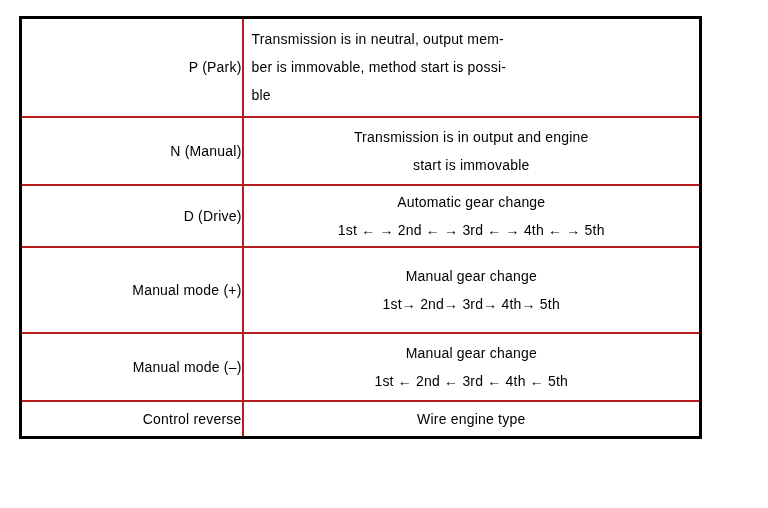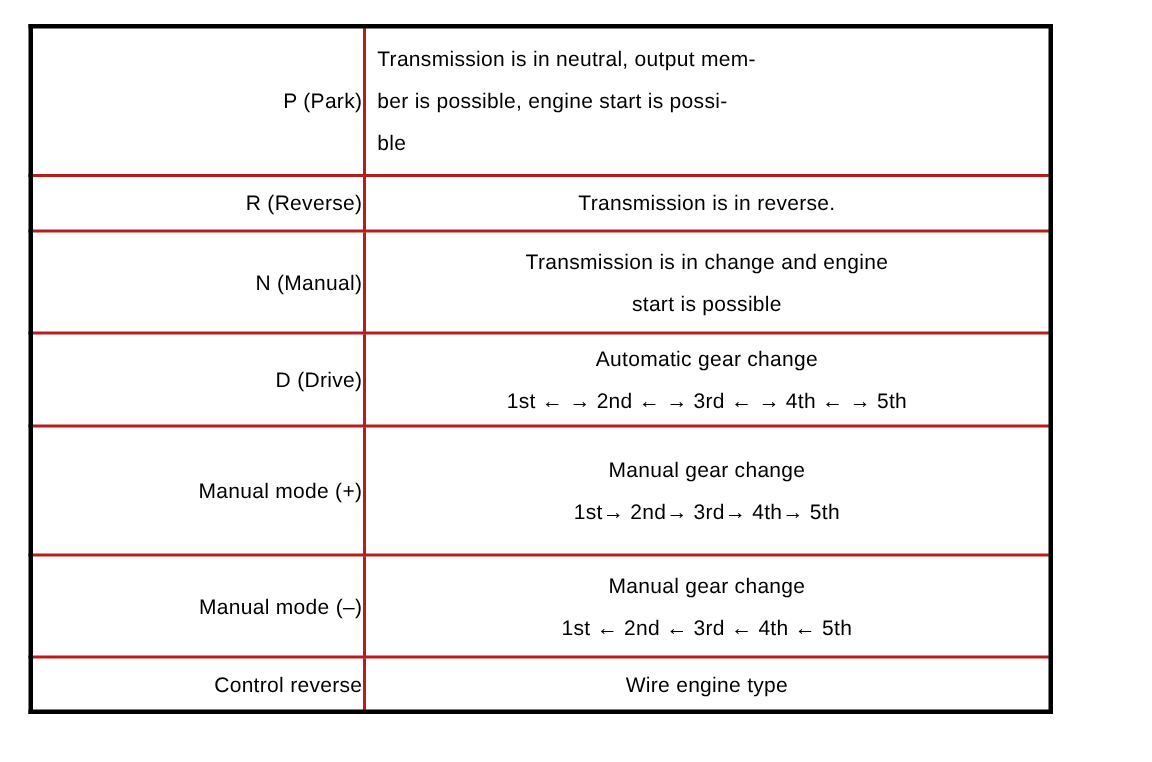--- a/index.html
+++ b/index.html
@@ -57,35 +57,29 @@
 </head>
 <body>
 
 <div class="page">
   <table class="shift-table">
     <tbody>
       <tr class="r1">
         <td class="pos-cell">P (Park)</td>
         <td class="desc-cell left-align">
           <span class="line">Transmission is in neutral, output mem-</span>
-          <span class="line">ber is possible, engine start is possi-</span>
+          <span class="line">ber is immovable, method start is possi-</span>
           <span class="line">ble</span>
-        </td>
-      </tr>
-      <tr class="r2">
-        <td class="pos-cell">R (Reverse)</td>
-        <td class="desc-cell">
-          <span class="line">Transmission is in reverse.</span>
         </td>
       </tr>
       <tr class="r3">
         <td class="pos-cell">N (Manual)</td>
         <td class="desc-cell">
-          <span class="line">Transmission is in change and engine</span>
-          <span class="line">start is possible</span>
+          <span class="line">Transmission is in output and engine</span>
+          <span class="line">start is immovable</span>
         </td>
       </tr>
       <tr class="r4">
         <td class="pos-cell">D (Drive)</td>
         <td class="desc-cell">
           <span class="line">Automatic gear change</span>
           <span class="line">1st ← → 2nd ← → 3rd ← → 4th ← → 5th</span>
         </td>
       </tr>
       <tr class="r5">

